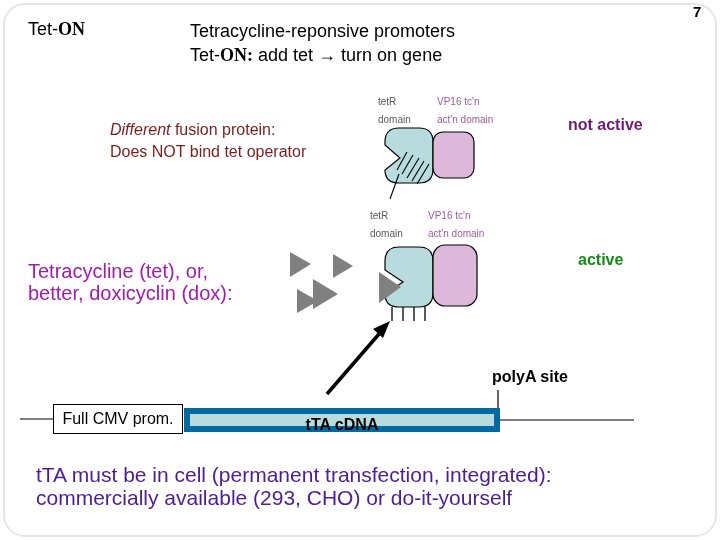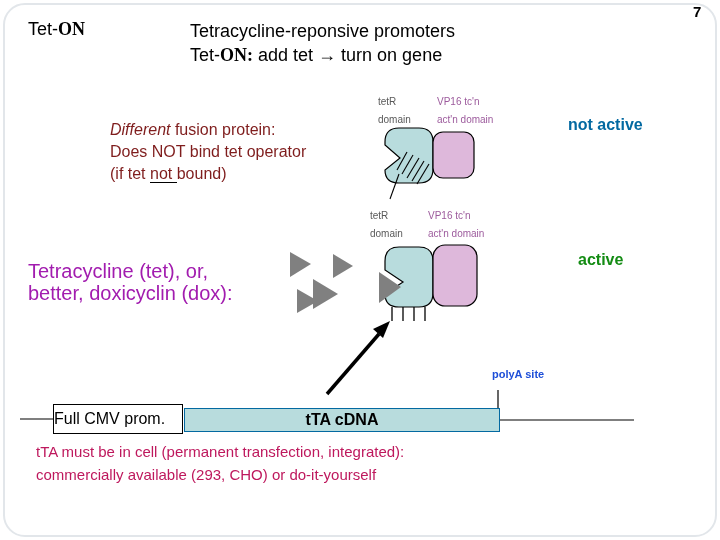--- a/index.html
+++ b/index.html
@@ -14,26 +14,26 @@
   .fusion-note { left:110px; top:119px; font-size:16px; line-height:22px; color:#7f1d1d; }
   .tet-note { left:28px; top:260px; font-size:20px; line-height:22px; color:#a21caf; }
   .domain-label { font-size:10px; line-height:18px; }
   .lbl1-left  { left:378px; top:93px; }
   .lbl1-right { left:437px; top:93px; }
   .lbl2-left  { left:370px; top:207px; }
   .lbl2-right { left:428px; top:207px; }
   .status { font-size:16px; font-weight:bold; }
   .status-1 { left:568px; top:116px; }
   .status-2 { left:578px; top:251px; }
-  .polya-label { left:492px; top:368px; font-size:11px; font-weight:bold; color:#1d4ed8; }
+  .polya-label { left:492px; top:368px; font-size:16px; font-weight:bold; color:#000000; }
   .cmv-box { left:53px; top:404px; width:130px; height:30px; background:#ffffff; border:1px solid #000;
-             font-size:16px; color:#000; line-height:28px; z-index:3; }
-  .cdna-box { left:184px; top:408px; width:316px; height:24px; border:1px solid #0369a1;
+             font-size:16px; color:#000; text-align:center; line-height:28px; z-index:3; }
+  .cdna-box { left:184px; top:408px; width:316px; height:24px; border:6px solid #0369a1;
               font-size:16px; font-weight:bold; color:#000; text-align:center; line-height:22px; z-index:2; }
-  .footer-note { left:36px; top:441px; font-size:15px; line-height:22.5px; color:#be185d; }
+  .footer-note { left:36px; top:464px; font-size:21px; line-height:22.5px; color:#4c1d95; }
   .u { border-bottom:1.8px solid #000; }
   .overlay { position:absolute; left:0; top:0; z-index:1; }
   i { font-style:italic; }
   b { font-weight:bold;font-family:Liberation Serif, serif; }
 </style>
 </head>
 <body>
 
 <div class="slide">
   <div class="slide-border"></div>
@@ -81,32 +81,31 @@
   <div class="abs header-label"><span>Tet-</span><b>ON</b></div>
 
   <div class="abs title-block">
     <div>Tetracycline-reponsive promoters</div>
     <div><span>Tet-</span><b>ON:</b><span> add tet → turn on gene</span></div>
   </div>
 
   <div class="abs fusion-note">
     <div><i>Different</i><span> fusion protein:</span></div>
     <div>Does NOT bind tet operator</div>
-    <div><span>(if tet </span><span class="u">not </span><span>bound)</span></div>
   </div>
 
   <div class="abs domain-label lbl1-left" style="color: rgb(89, 89, 89);">
     <div>tetR</div>
     <div>domain</div>
   </div>
   <div class="abs domain-label lbl1-right" style="color: rgb(156, 90, 156);">
     <div>VP16 tc'n</div>
     <div>act'n domain</div>
   </div>
-  <div class="abs status status-1" style="color: #0369a1;">not active</div>
+  <div class="abs status status-1" style="color: #701a75;">not active</div>
 
   <div class="abs domain-label lbl2-left" style="color: rgb(89, 89, 89);">
     <div>tetR</div>
     <div>domain</div>
   </div>
   <div class="abs domain-label lbl2-right" style="color: rgb(156, 90, 156);">
     <div>VP16 tc'n</div>
     <div>act'n domain</div>
   </div>
   <div class="abs status status-2" style="color: rgb(20, 140, 20);">active</div>

